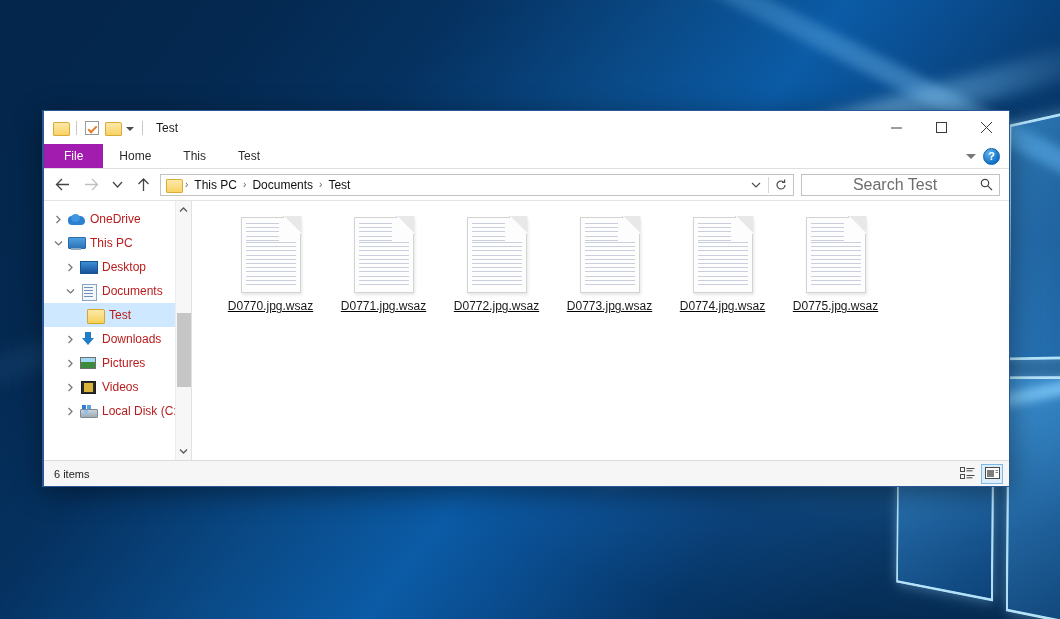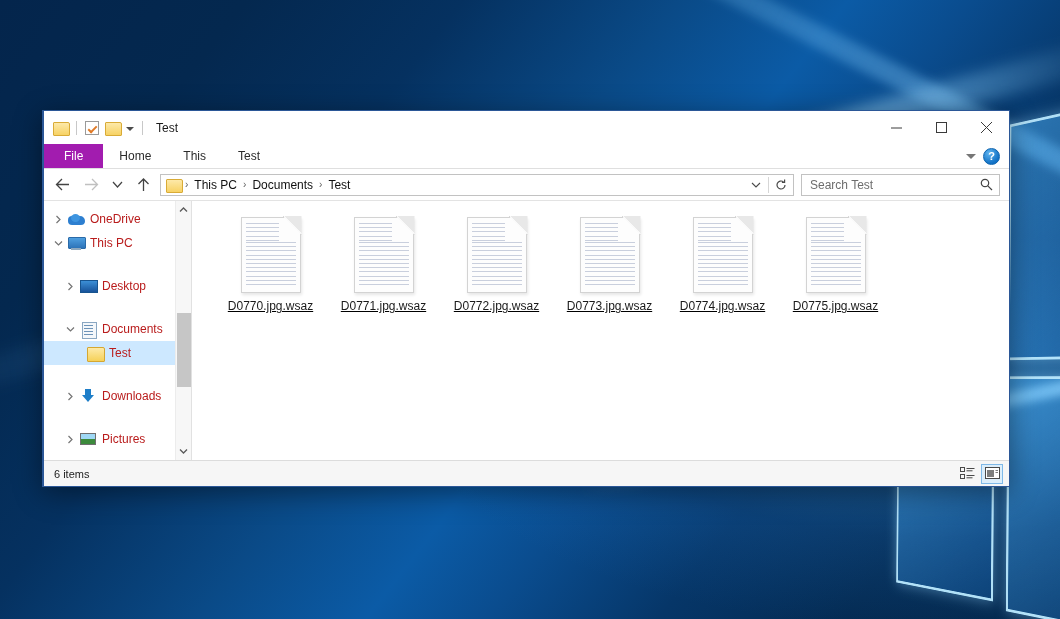--- a/index.html
+++ b/index.html
@@ -296,24 +296,25 @@
     display: flex;
     align-items: center;
     padding: 0 6px 0 8px;
     margin-left: 3px;
   }
   .search-input {
     flex: 1;
     border: 0;
     outline: 0;
     font-family: "Liberation Sans", sans-serif;
-    font-size: 12px;
+    font-size: 16px;
     color: #6d6d6d;
     background: transparent;
     min-width: 0;
+    text-align: center;
   }
   .search-input::placeholder { color: #6d6d6d; opacity: 1; }
 
   
   .body {
     flex: 1;
     display: flex;
     min-height: 0;
     background: #fff;
     border-top: 1px solid #e3e3e3;
@@ -354,21 +355,21 @@
   }
   .tnode .tico {
     width: 18px; height: 16px;
     margin-right: 5px;
     flex-shrink: 0;
     display: flex;
     align-items: center;
     justify-content: center;
   }
   .lvl1 { padding-left: 6px; }
-  .lvl2 { padding-left: 18px; margin-top: 19px; }
+  .lvl2 { padding-left: 18px; }
   .lvl3 { padding-left: 42px; }
 
   
   .i-onedrive { width:17px; height:11px; position:relative; }
   .i-onedrive::before{
     content:""; position:absolute; left:0; bottom:0; width:17px; height:9px;
     background:#2d7fd0; border-radius:5px 6px 5px 5px;
   }
   .i-onedrive::after{
     content:""; position:absolute; left:3px; top:0; width:9px; height:8px;

